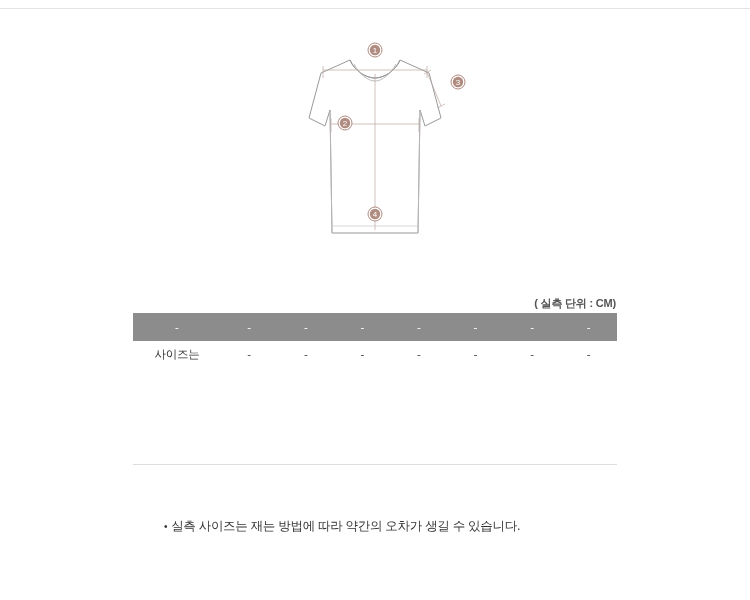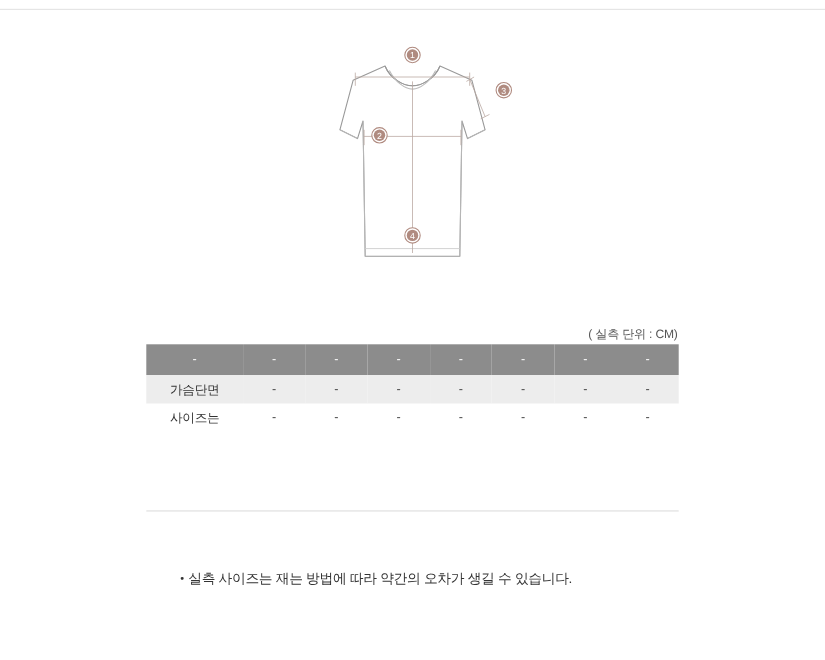--- a/index.html
+++ b/index.html
@@ -44,20 +44,21 @@
   }
 
   
   .unit-note {
     position: absolute;
     top: 296px;
     right: 134px;
     font-size: 11px;
     color: #555555;
     letter-spacing: -0.2px;
+    font-weight: bold;
   }
 
   
   .size-table {
     position: absolute;
     top: 313px;
     left: 133px;
     width: 484px;
     border-collapse: collapse;
     table-layout: fixed;
@@ -217,30 +218,20 @@
         <th>-</th>
         <th>-</th>
         <th>-</th>
         <th>-</th>
         <th>-</th>
         <th>-</th>
         <th>-</th>
       </tr>
     </thead>
     <tbody>
-      <tr class="even">
-        <td class="rowhead col-head">가슴단면</td>
-        <td>-</td>
-        <td>-</td>
-        <td>-</td>
-        <td>-</td>
-        <td>-</td>
-        <td>-</td>
-        <td>-</td>
-      </tr>
       <tr class="odd">
         <td class="rowhead col-head">사이즈는</td>
         <td>-</td>
         <td>-</td>
         <td>-</td>
         <td>-</td>
         <td>-</td>
         <td>-</td>
         <td>-</td>
       </tr>

